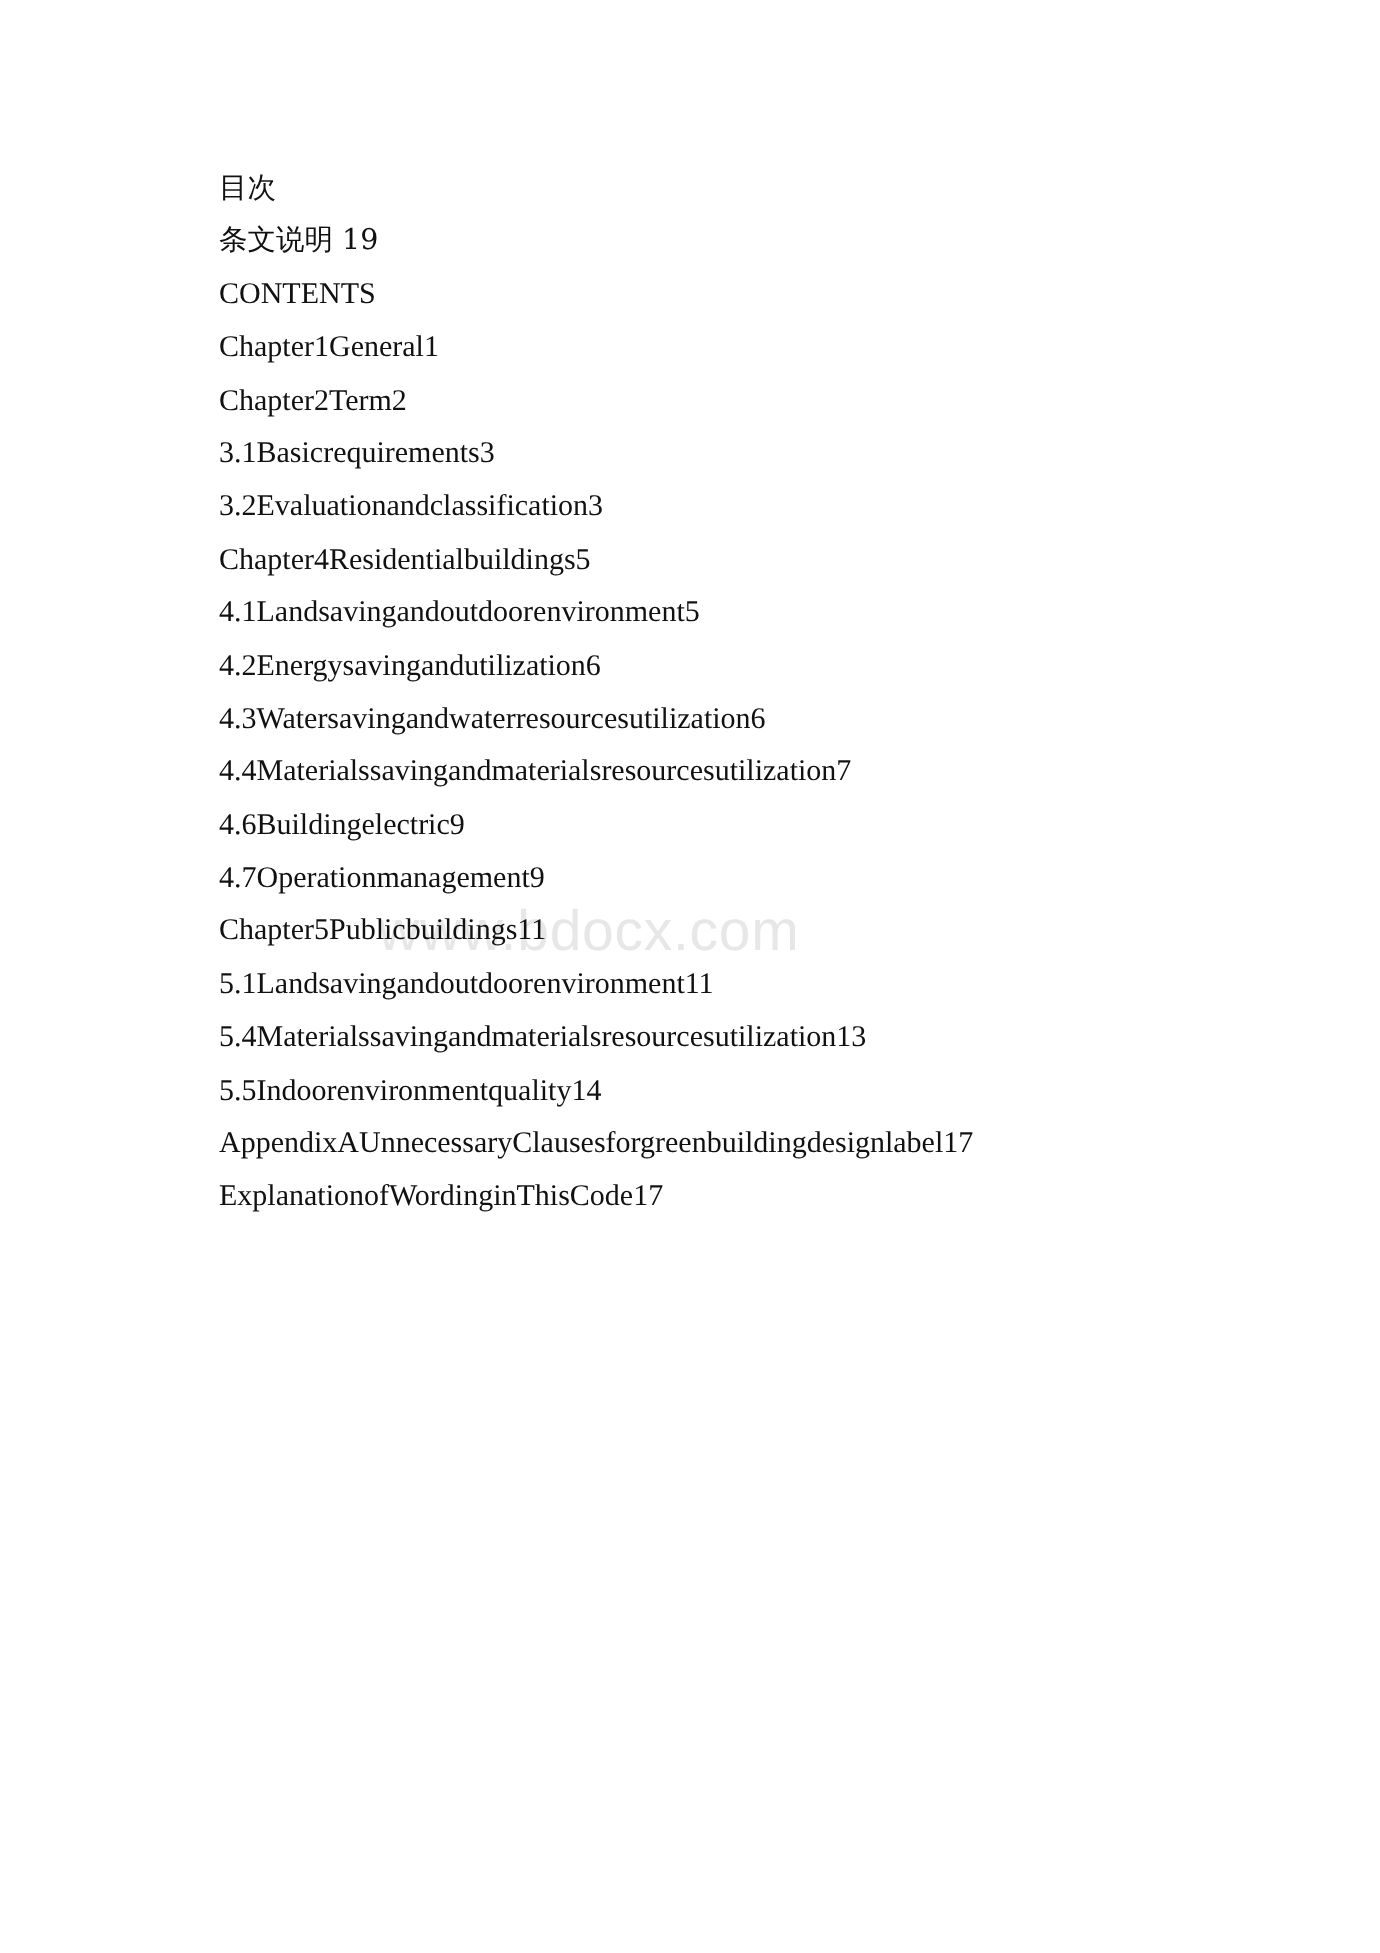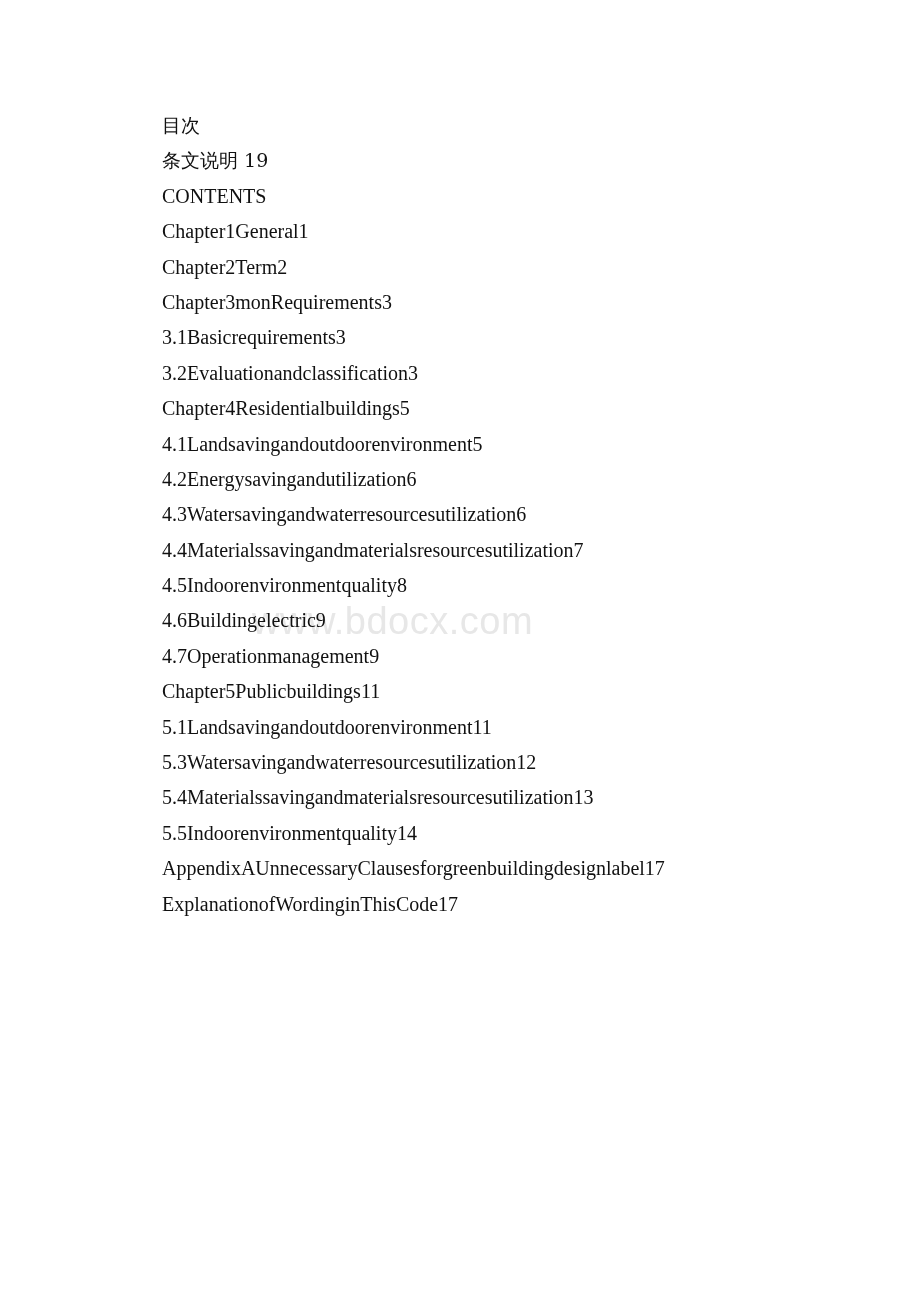--- a/index.html
+++ b/index.html
@@ -50,54 +50,50 @@
     width: 700px;
     z-index: 2;
   }
 
   .toc-line {
     font-size: 20px;
     line-height: 35.4px;
     height: 35.4px;
     white-space: nowrap;
     color: #111111;
-    margin-left: 16px;
   }
 
   .toc-line.cjk {
     font-family: "DejaVu Serif", "Liberation Serif", serif;
     font-size: 19px;
   }
 </style>
 </head>
 <body>
 
 <div id="page">
 
   <div id="watermark">www.bdocx.com</div>
 
   <div id="toc">
       <div class="toc-line cjk">目次</div>
       <div class="toc-line cjk">条文说明 19</div>
       <div class="toc-line">CONTENTS</div>
       <div class="toc-line">Chapter1General1</div>
       <div class="toc-line">Chapter2Term2</div>
-      <div class="toc-line">Chapter3monRequirements3</div>
       <div class="toc-line">3.1Basicrequirements3</div>
       <div class="toc-line">3.2Evaluationandclassification3</div>
       <div class="toc-line">Chapter4Residentialbuildings5</div>
       <div class="toc-line">4.1Landsavingandoutdoorenvironment5</div>
       <div class="toc-line">4.2Energysavingandutilization6</div>
       <div class="toc-line">4.3Watersavingandwaterresourcesutilization6</div>
       <div class="toc-line">4.4Materialssavingandmaterialsresourcesutilization7</div>
-      <div class="toc-line">4.5Indoorenvironmentquality8</div>
       <div class="toc-line">4.6Buildingelectric9</div>
       <div class="toc-line">4.7Operationmanagement9</div>
       <div class="toc-line">Chapter5Publicbuildings11</div>
       <div class="toc-line">5.1Landsavingandoutdoorenvironment11</div>
-      <div class="toc-line">5.3Watersavingandwaterresourcesutilization12</div>
       <div class="toc-line">5.4Materialssavingandmaterialsresourcesutilization13</div>
       <div class="toc-line">5.5Indoorenvironmentquality14</div>
       <div class="toc-line">AppendixAUnnecessaryClausesforgreenbuildingdesignlabel17</div>
       <div class="toc-line">ExplanationofWordinginThisCode17</div>
     </div>
 
 </div>
 
 </body></html>

